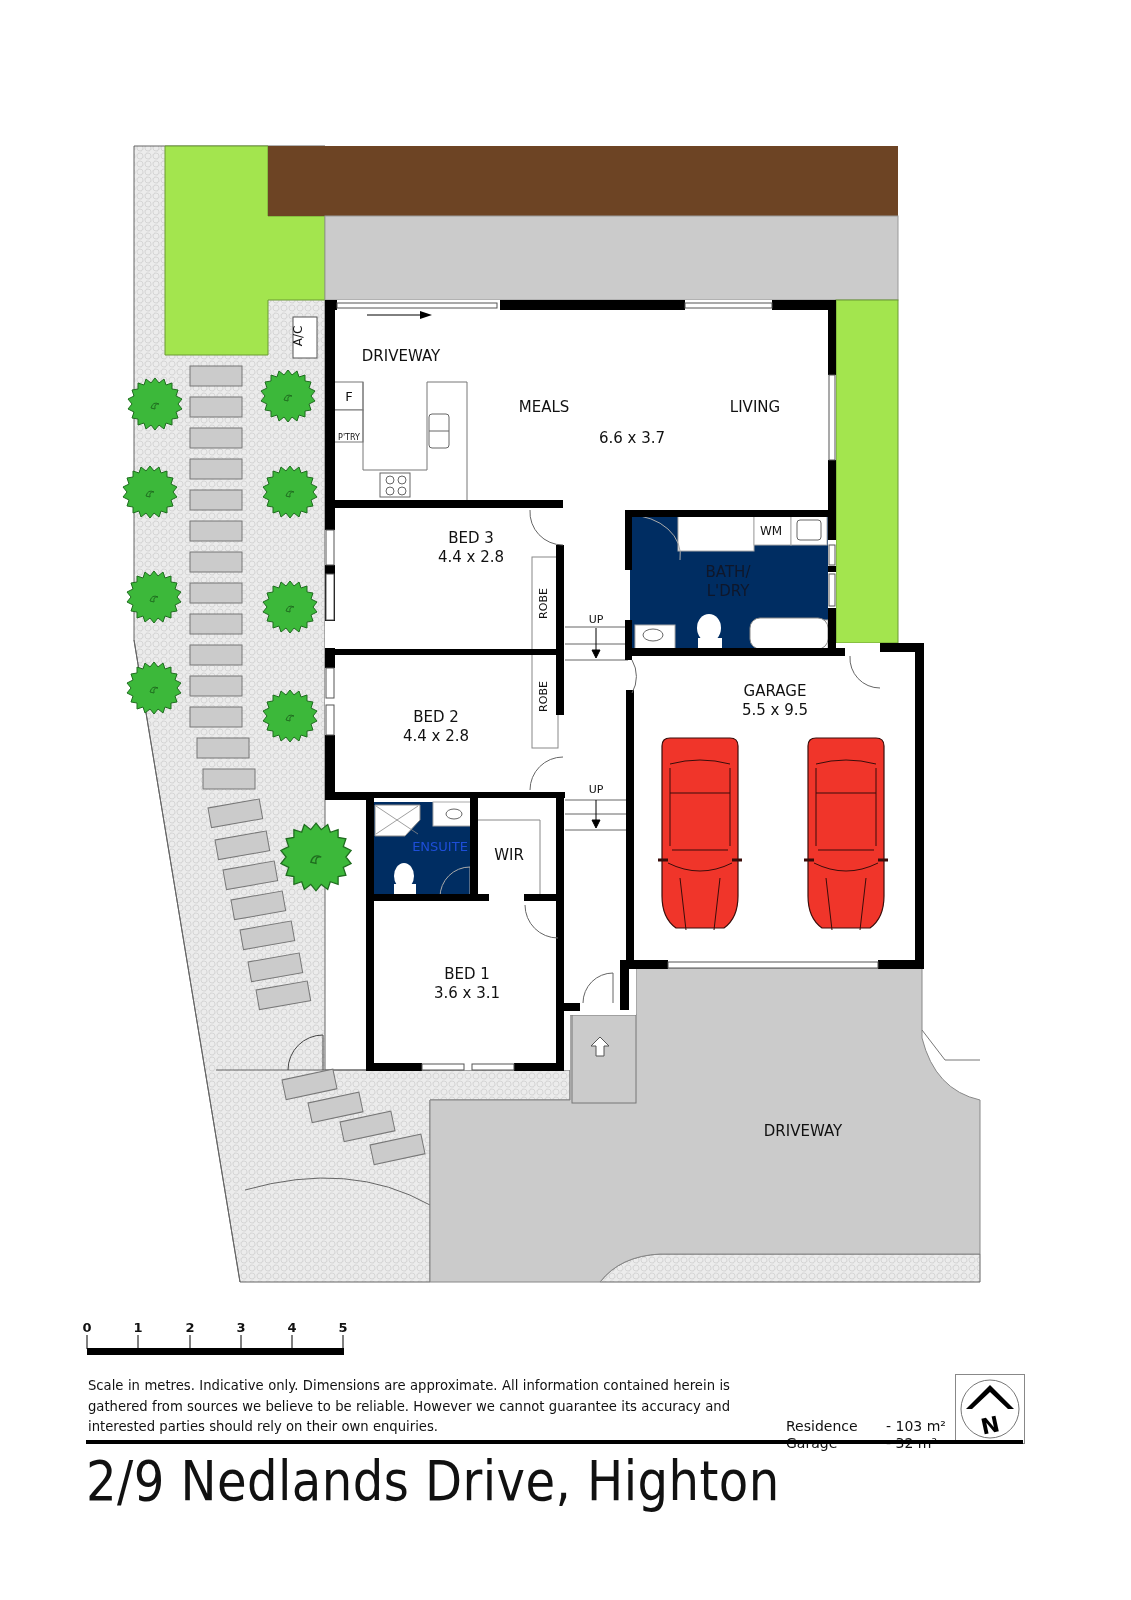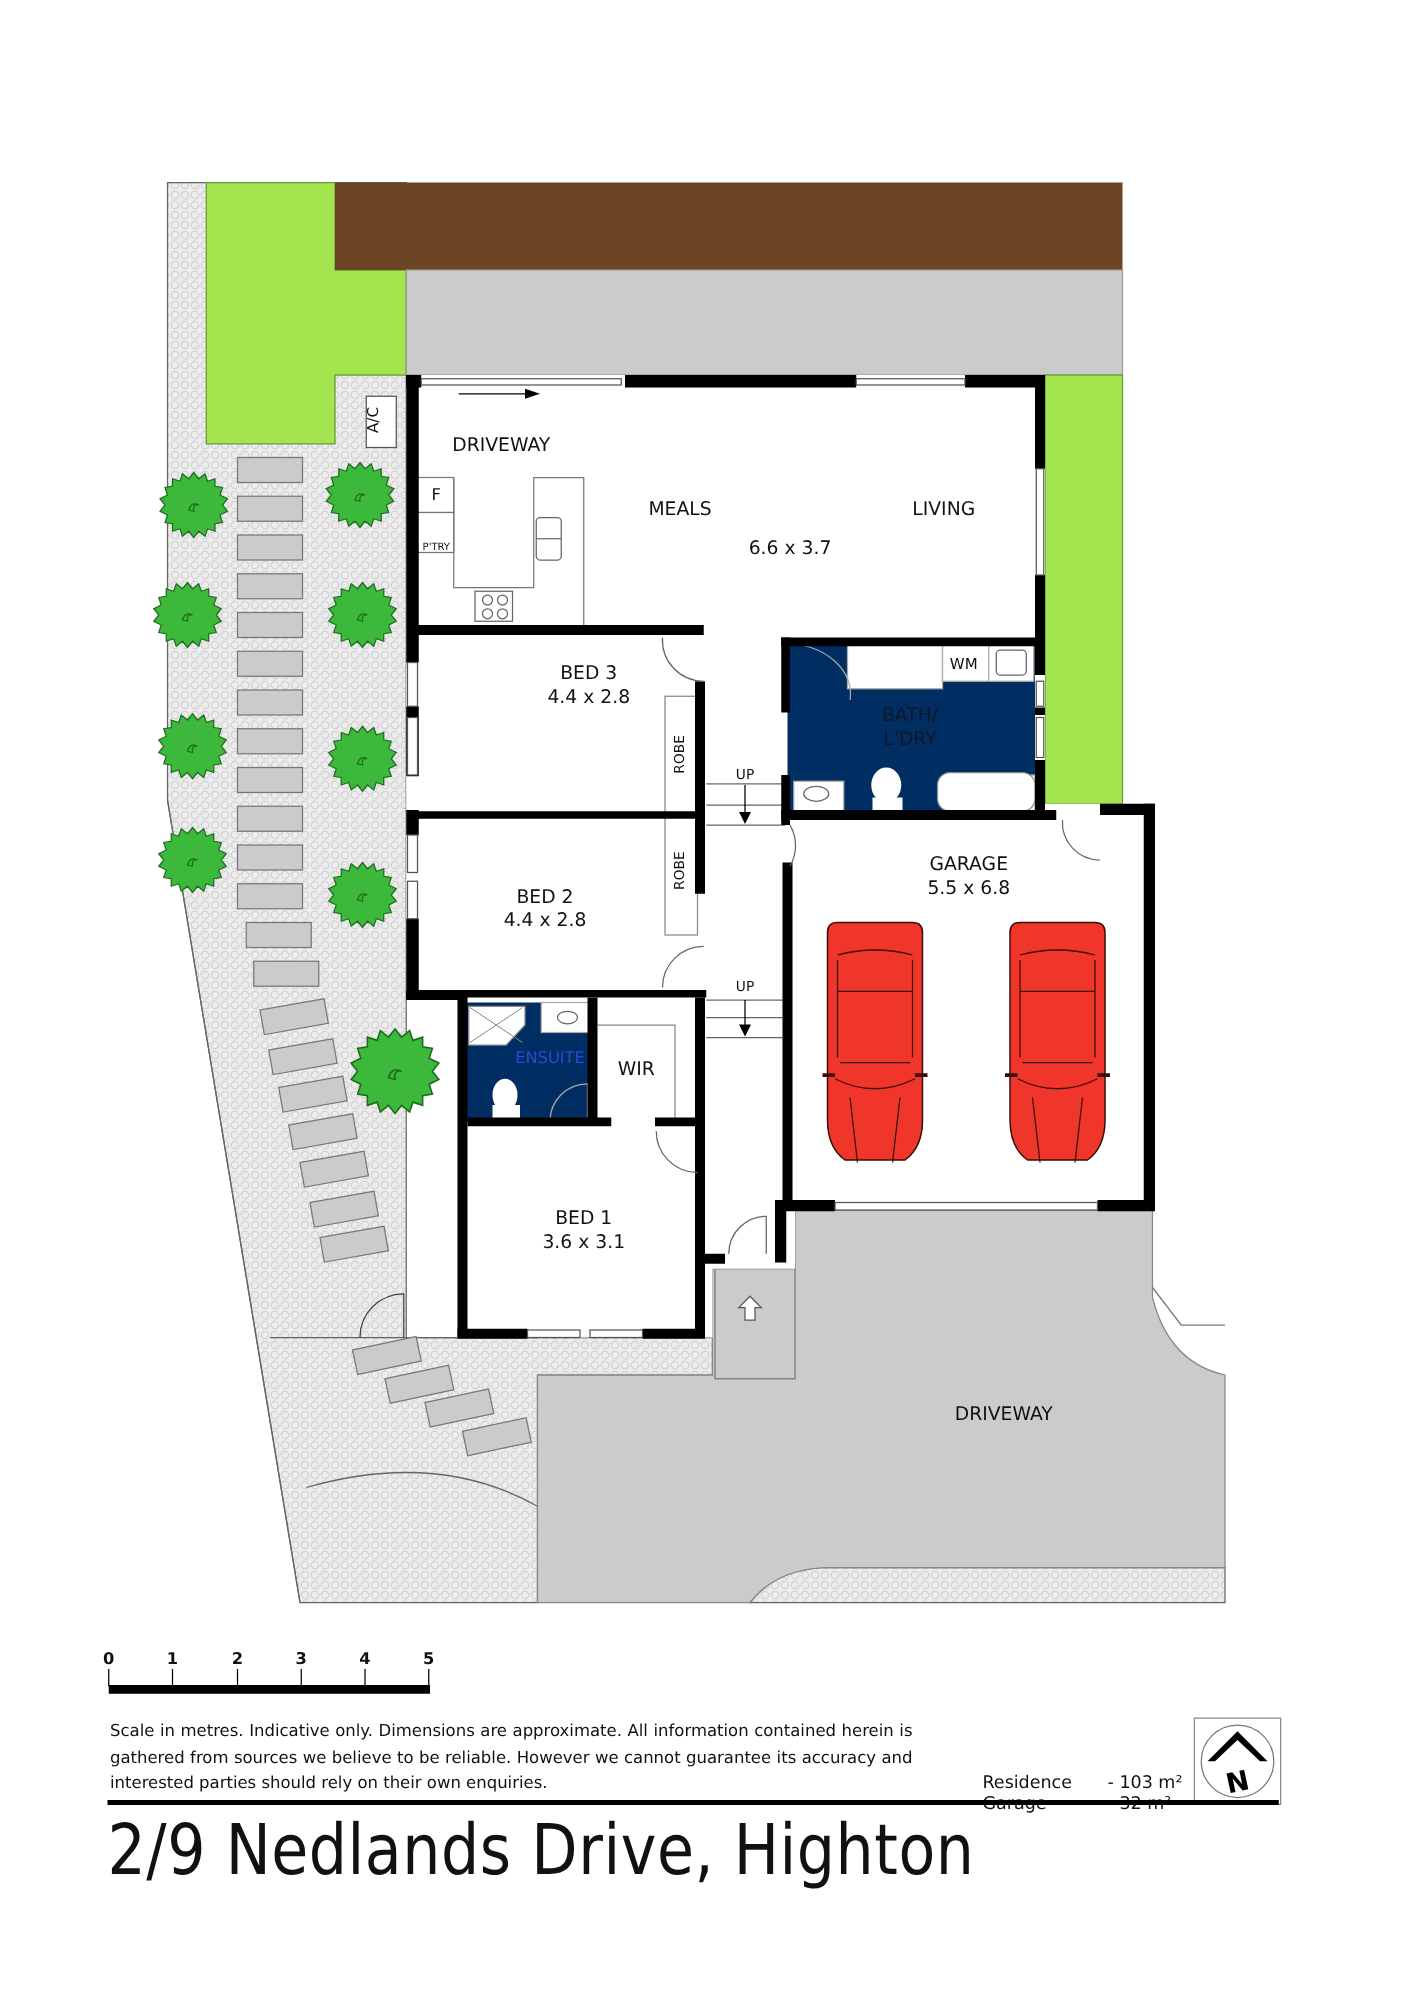--- a/index.html
+++ b/index.html
@@ -246,21 +246,21 @@
 <div class="lbl" style="left:755px;top:398px;"><span>LIVING</span></div>
 <div class="lbl" style="left:632px;top:429px;"><span>6.6 x 3.7</span></div>
 
 <div class="lbl" style="left:436px;top:529px;margin-left:35px;"><span>BED 3</span><span class="dim">4.4 x 2.8</span></div>
 <div class="lbl" style="left:436px;top:708px;"><span>BED 2</span><span class="dim">4.4 x 2.8</span></div>
 <div class="lbl" style="left:467px;top:965px;"><span>BED 1</span><span class="dim">3.6 x 3.1</span></div>
 
 <div class="lbl light" style="left:728px;top:563px;"><span>BATH/</span><span class="dim">L'DRY</span></div>
 <div class="lbl small" style="left:440px;top:837px;color:#1d4ed8;"><span>ENSUITE</span></div>
 <div class="lbl" style="left:509px;top:846px;"><span>WIR</span></div>
-<div class="lbl" style="left:775px;top:682px;"><span>GARAGE</span><span class="dim">5.5 x 6.8</span></div>
+<div class="lbl" style="left:775px;top:682px;"><span>GARAGE</span><span class="dim">5.5 x 9.5</span></div>
 <div class="lbl" style="left:803px;top:1122px;"><span>DRIVEWAY</span></div>
 
 <div class="lbl" style="left:349px;top:387px;font-size:13px;">F</div>
 <div class="lbl" style="left:349px;top:416px;font-size:8px;margin-top:12px;">P'TRY</div>
 <div class="lbl" style="left:771px;top:522px;font-size:12px;">WM</div>
 <div class="robe" style="left:288px;top:329px;font-size:12px;">A/C</div>
 <div class="robe" style="left:528px;top:597px;">ROBE</div>
 <div class="robe" style="left:528px;top:690px;">ROBE</div>
 <div class="lbl" style="left:596px;top:610px;font-size:11px;">UP</div>
 <div class="lbl" style="left:596px;top:780px;font-size:11px;">UP</div>

